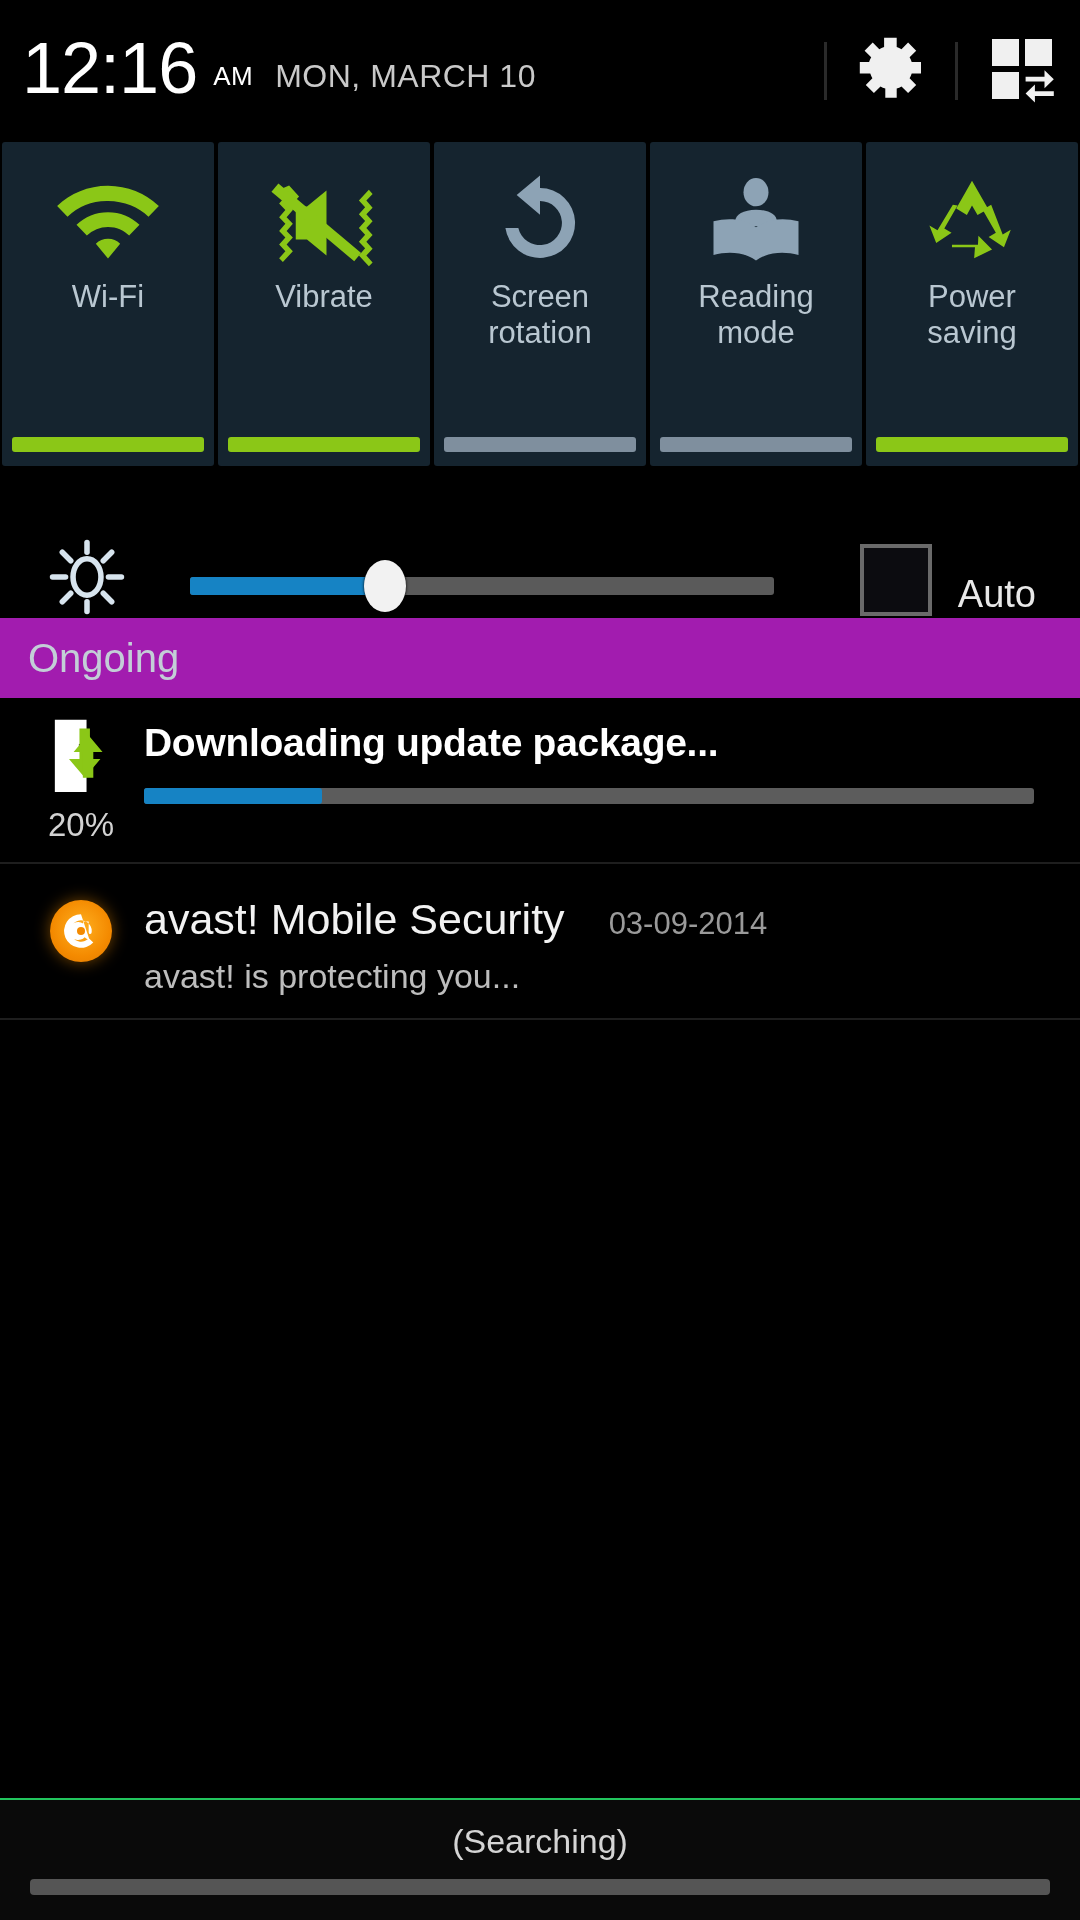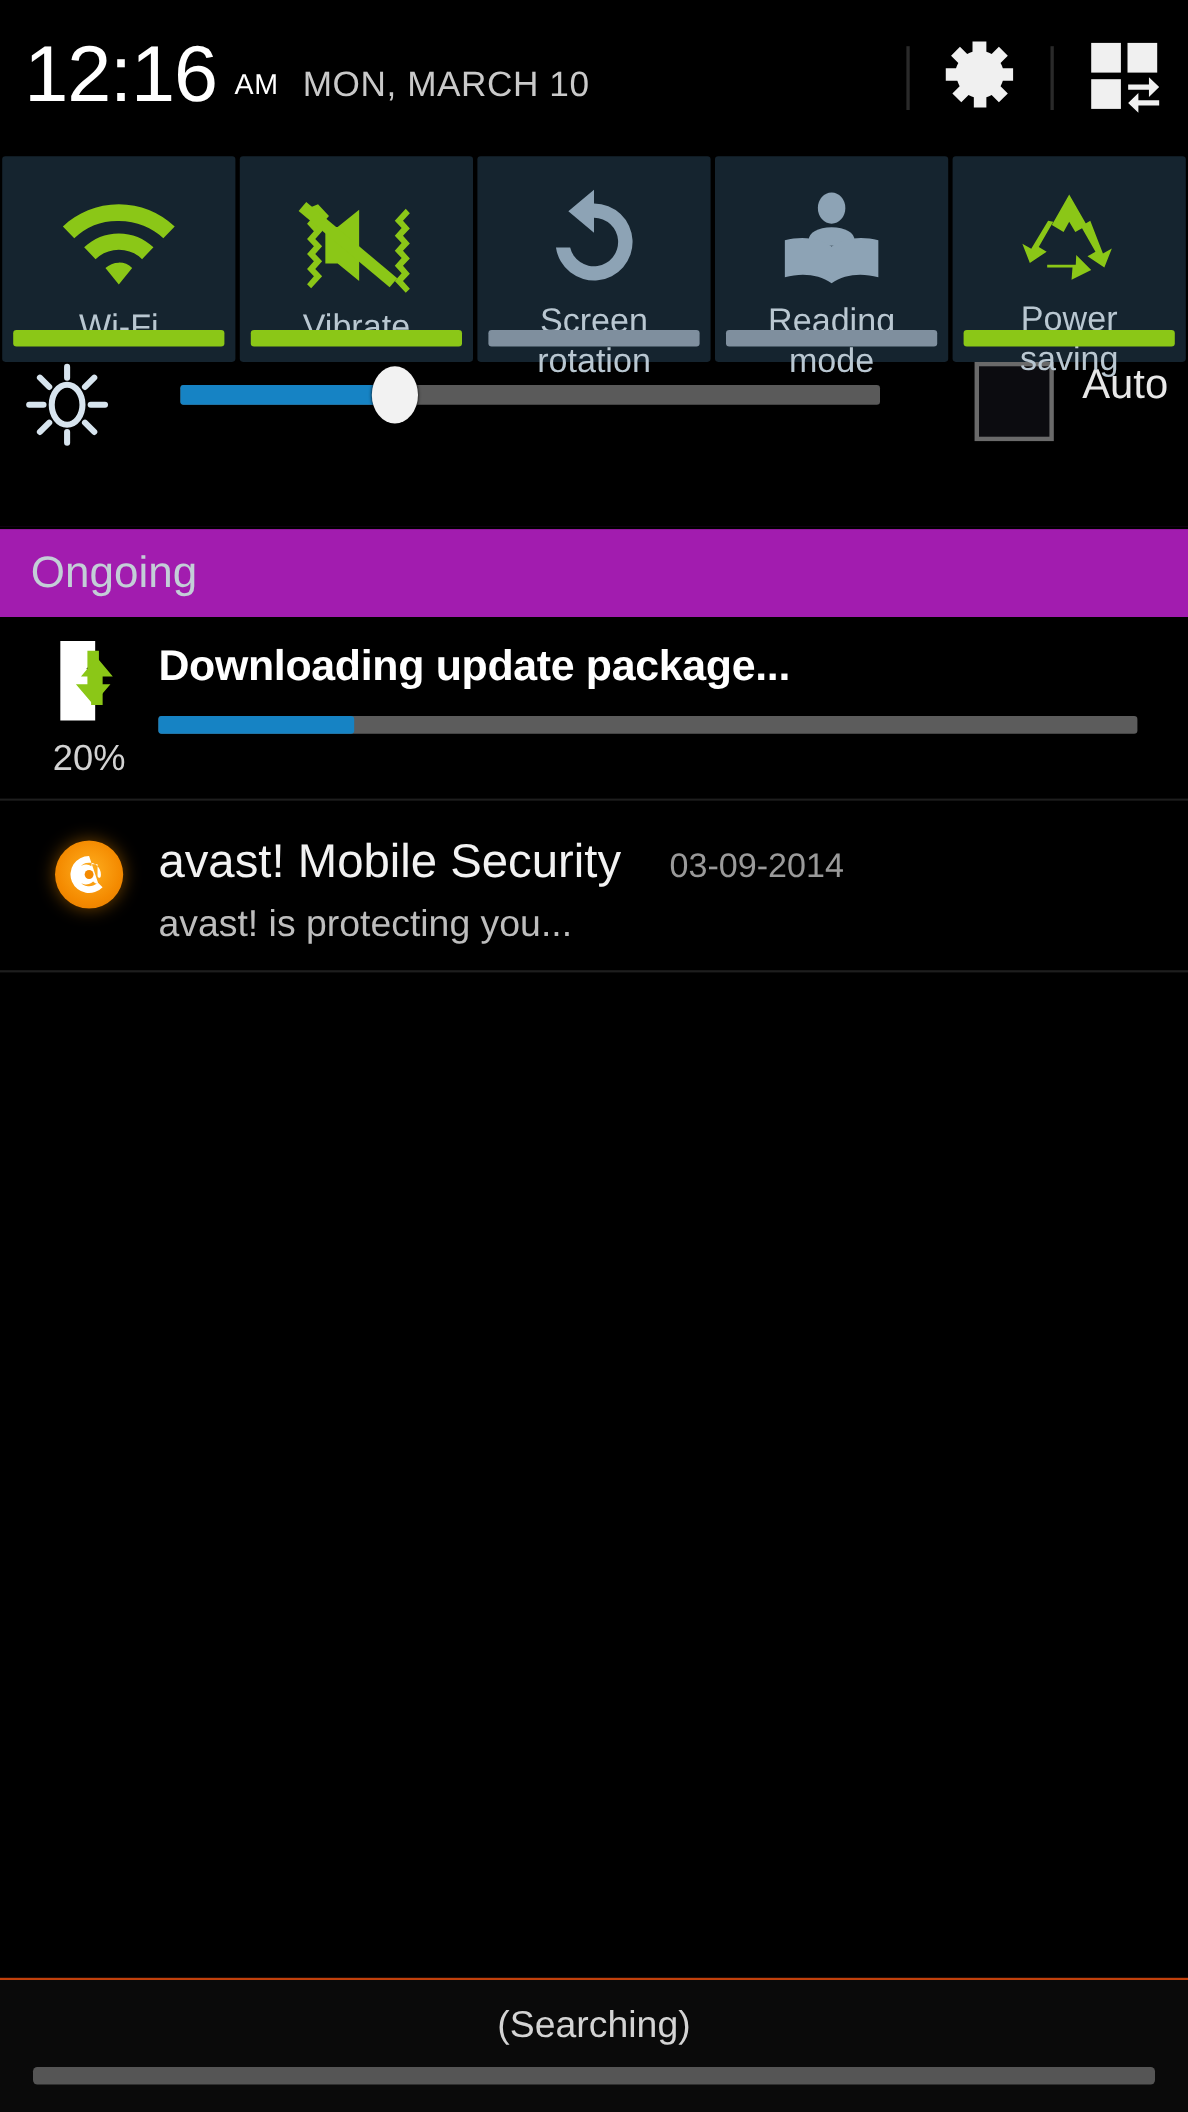--- a/index.html
+++ b/index.html
@@ -24,41 +24,41 @@
     font-size:26px; color:#ffffff; margin-left:16px; margin-top:10px; letter-spacing:0.5px;
   }
   .clock-date {
     font-size:32px; color:#c9c9c9; margin-left:22px; margin-top:10px; letter-spacing:0.5px;
   }
   .hdr-spacer { flex:1; }
   .hdr-sep { width:3px; height:58px; background:#2a2a2a; margin:0 28px; }
   .hdr-btn { display:flex; align-items:center; justify-content:center; }
 
   
-  .tiles { display:flex; height:187px; background:#000; gap:4px; padding:0 2px; }
+  .tiles { display:flex; height:324px; background:#000; gap:4px; padding:0 2px; }
   .tile {
     position:relative; flex:1 1 0; background:#15242f;
     display:flex; flex-direction:column; align-items:center;
     border-radius:3px; padding-top:28px;
   }
   .tile-icon { height:105px; display:flex; align-items:center; justify-content:center; }
   .tile-label {
     font-size:31px; line-height:36px; color:#b9c7d1; text-align:center;
     margin-top:4px; padding:0 4px;
   }
   .tile-bar {
     position:absolute; left:10px; right:10px; bottom:14px;
     height:15px; border-radius:3px;
   }
   .bar-on  { background:#8bc717; }
   .bar-off { background:#7f8f9e; }
 
   
   .bright-row {
-    height:150px; background:#000; display:flex; align-items:flex-start; padding:0 18px;
+    height:150px; background:#000; display:flex; align-items:flex-end; padding:0 44px;
   }
   .bright-icon { width:86px; display:flex; align-items:center; justify-content:center; }
   .slider-wrap { position:relative; flex:1; height:60px; margin:0 26px 0 22px; display:flex; align-items:center; }
   .slider-track { position:absolute; left:38px; right:60px; height:18px; background:#5a5a5a; border-radius:3px; }
   .slider-fill { position:absolute; left:38px; width:195px; height:18px; background:#1683c4; border-radius:3px; }
   .slider-thumb {
     position:absolute; left:212px; width:42px; height:52px; background:#f2f2f2;
     border-radius:50%; box-shadow:0 0 3px #000;
   }
   .auto-box { width:72px; height:72px; border:4px solid #6a6a6a; background:#0c0c10; }
@@ -91,21 +91,21 @@
     width:62px; height:62px; border-radius:50%;
     background:radial-gradient(circle at 50% 45%, #ffb020 0%, #f48a00 62%, #e07800 100%);
     display:flex; align-items:center; justify-content:center; margin-top:10px;
     box-shadow:0 0 16px rgba(255,150,0,0.45);
   }
 
   
   .filler { flex:1; background:#000; }
   .bottom-bar {
     position:absolute; left:0; right:0; bottom:0; height:122px;
-    background:#0a0a0a; border-top:2px solid #c2410c;
+    background:#0a0a0a; border-top:2px solid #22c55e;
     display:flex; flex-direction:column; align-items:center; justify-content:flex-start;
   }
   .searching-text { font-size:34px; color:#d4d4d4; margin-top:22px; }
   .drag-handle { width:1020px; height:16px; background:#555; border-radius:4px; margin-top:18px; }
 
   .col { display:flex; flex-direction:column; height:1920px; }
 </style>
 </head>
 <body>
 

